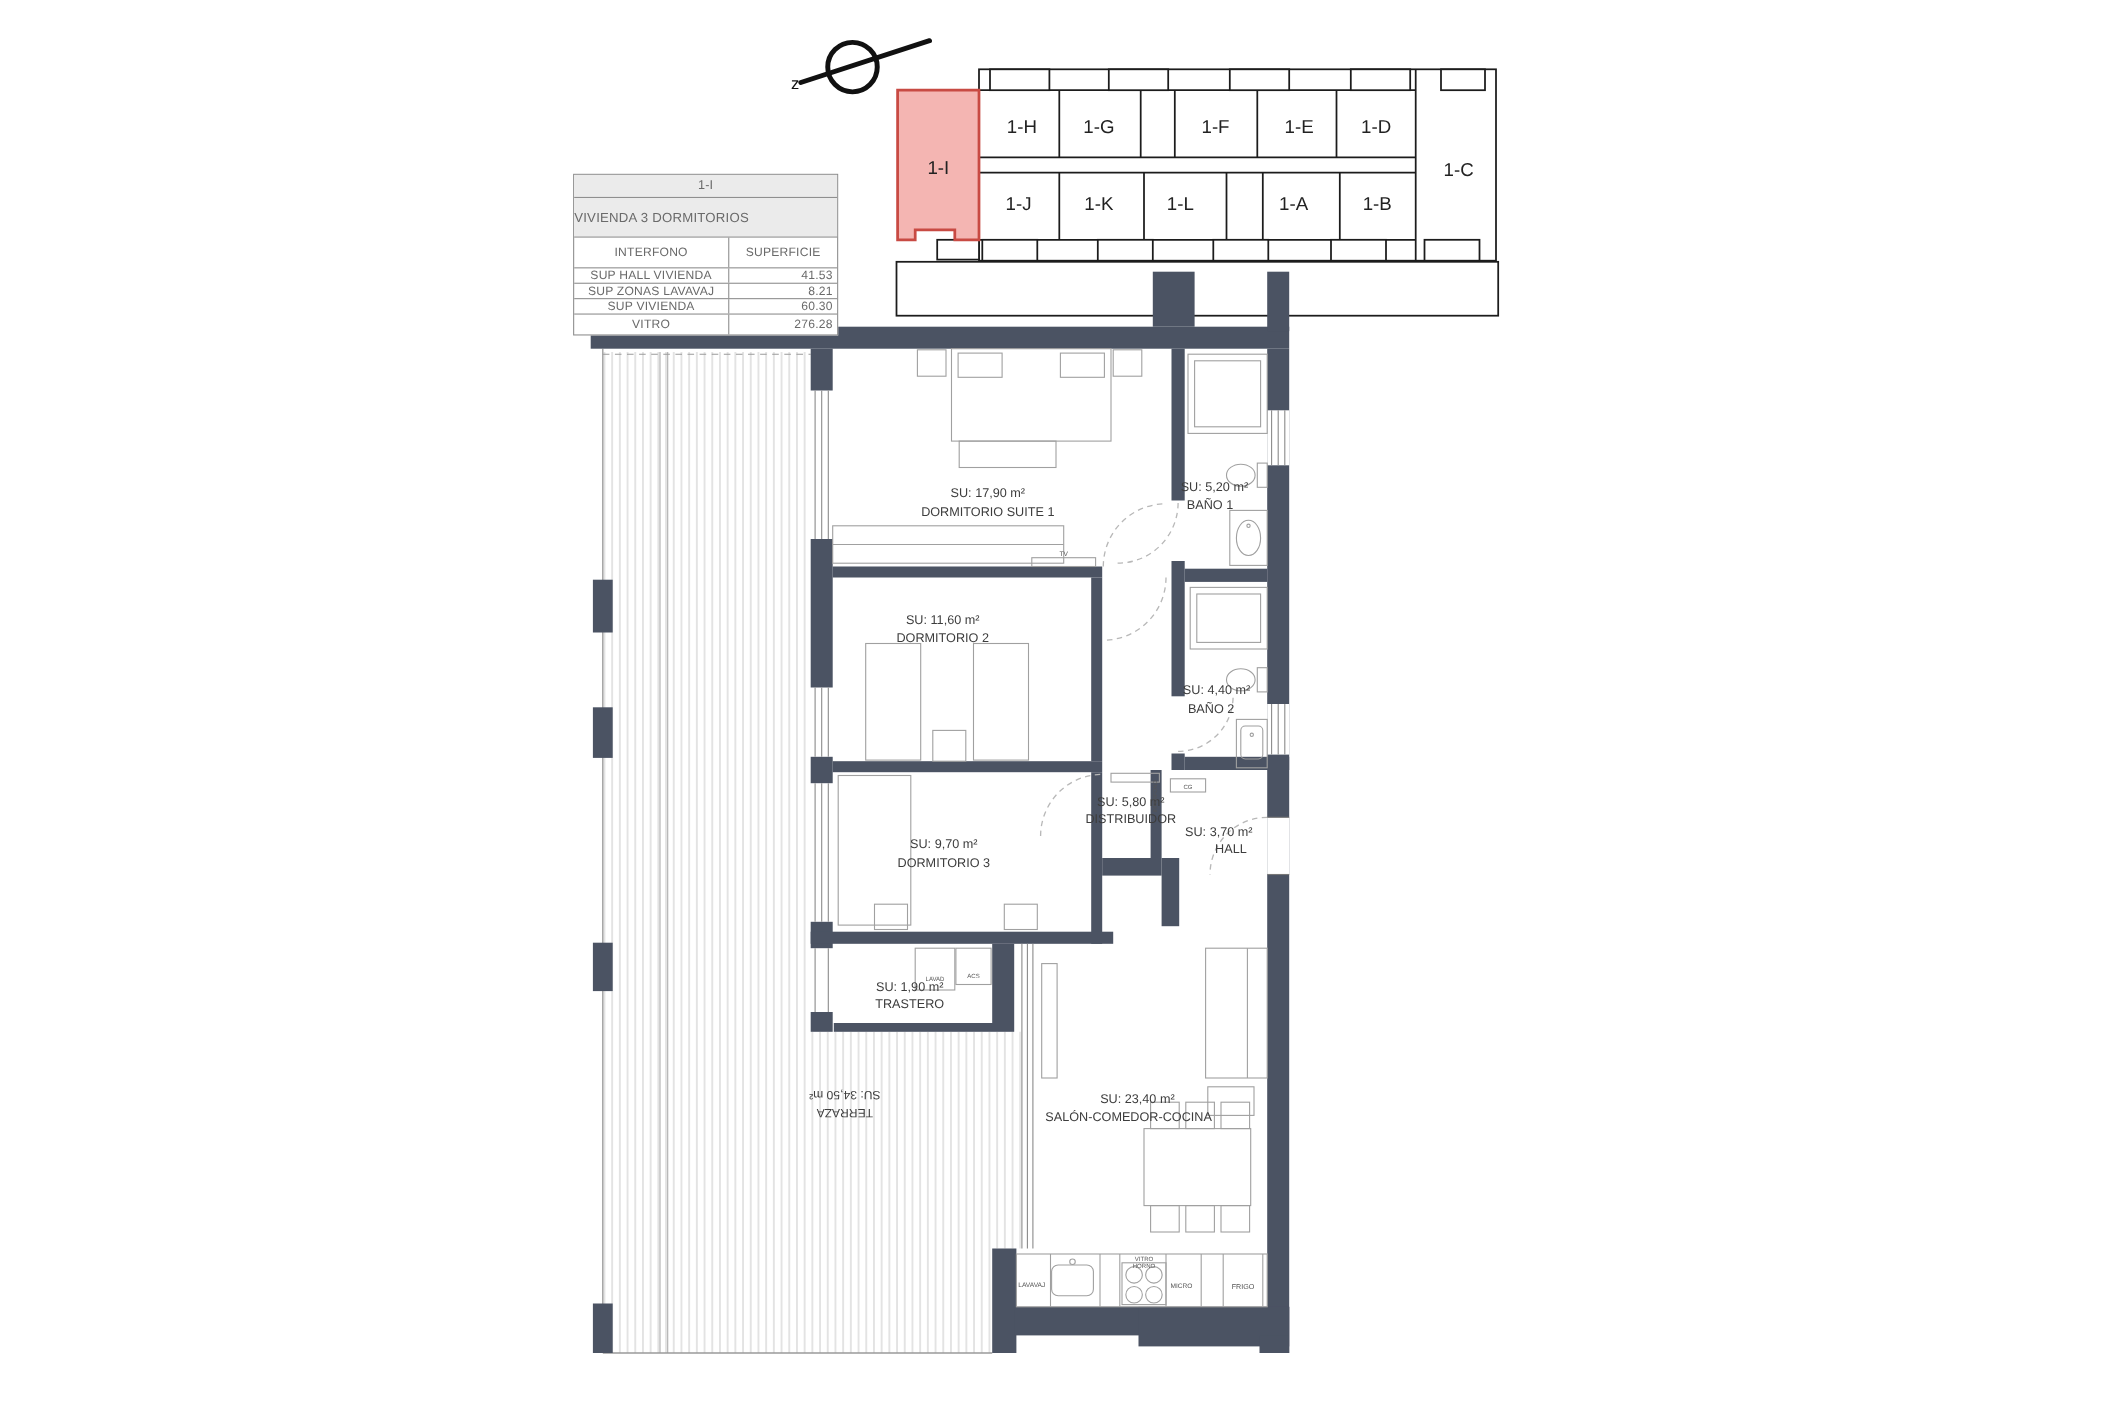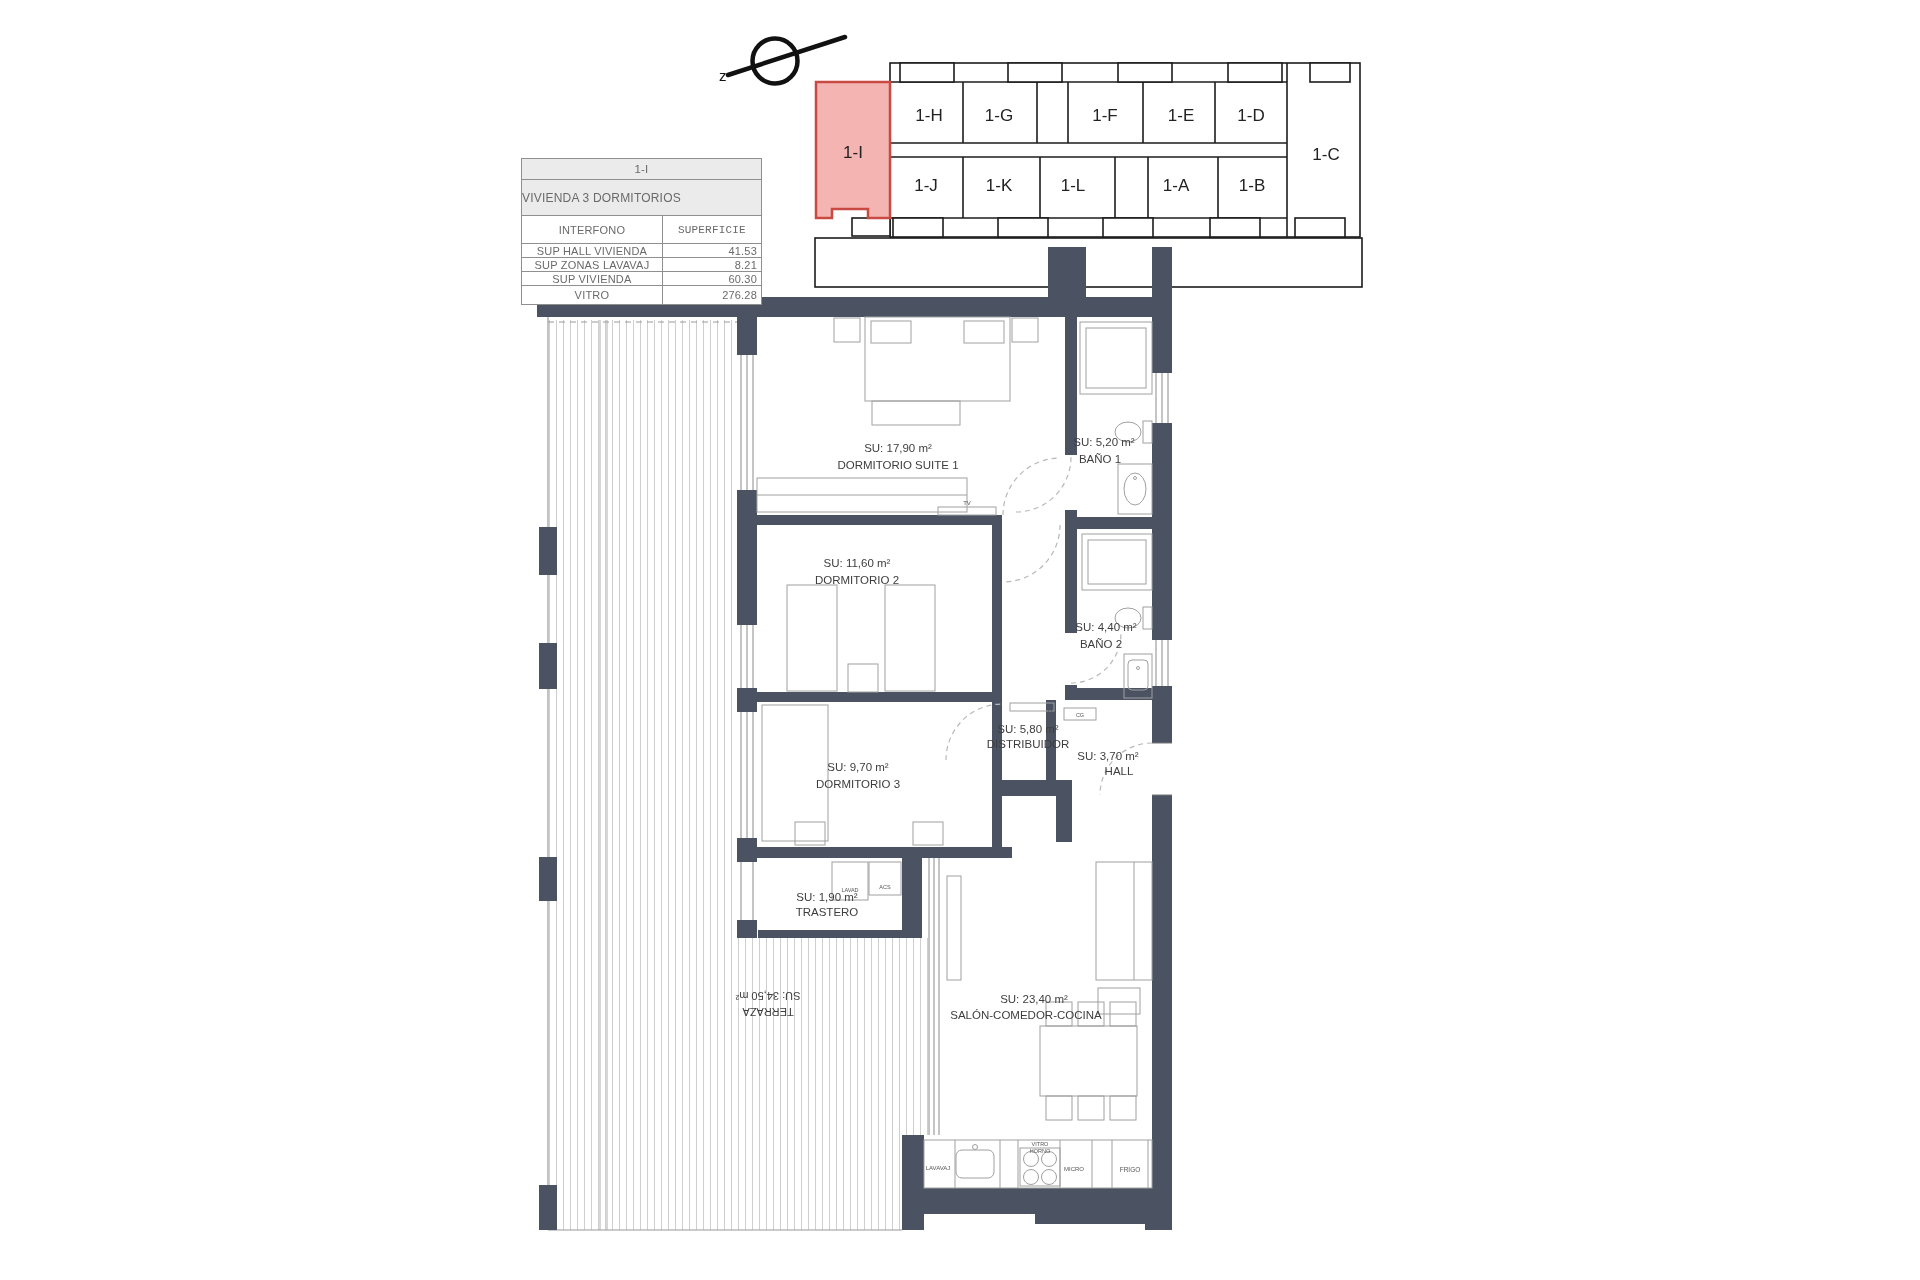--- a/index.html
+++ b/index.html
@@ -15,21 +15,21 @@
   .sumtable .row{display:flex;box-sizing:border-box;border-top:1px solid #8f8f8f;}
   .sumtable .row:first-child{border-top:none;}
   .trow1{height:20px;background:#ebebeb;justify-content:center;align-items:center;font-size:11.5px;}
   .trow2{height:36px;background:#ebebeb;justify-content:flex-start;align-items:center;font-size:12px;}
   .thead{height:28px;}
   .drow{height:14px;}
   .drow.total{height:19px;}
   .cell-l{width:141px;display:flex;justify-content:center;align-items:center;box-sizing:border-box;}
   .cell-r{width:100px;display:flex;justify-content:flex-end;align-items:center;
           border-left:1px solid #8f8f8f;box-sizing:border-box;padding-right:4px;}
-  .thead .cell-r{justify-content:center;padding-right:0;font-family:Liberation Mono, monospace;}
+  .thead .cell-r{justify-content:center;padding-right:0;}
 </style>
 </head>
 <body>
 
 <svg width="1920" height="1280" viewBox="0 0 1920 1280">
   <defs>
     <pattern id="hatchV" width="7" height="12" patternUnits="userSpaceOnUse">
       <rect width="7" height="12" fill="#ffffff"></rect>
       <line x1="3.5" y1="0" x2="3.5" y2="12" stroke="#cfcfcf" stroke-width="1"></line>
     </pattern>

